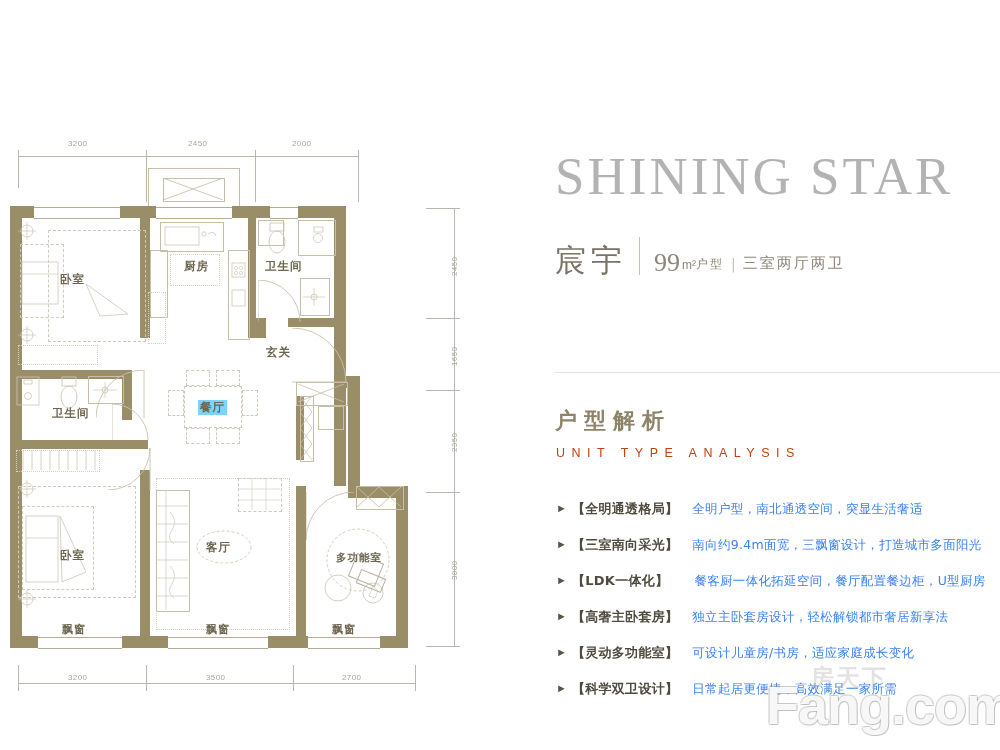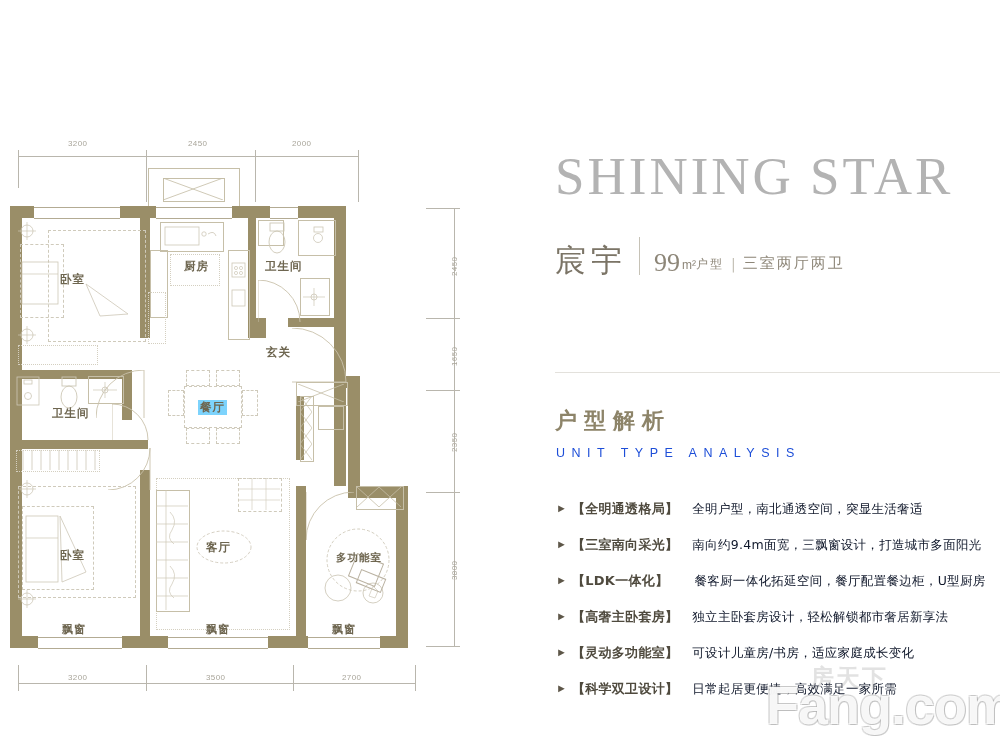--- a/index.html
+++ b/index.html
@@ -52,26 +52,26 @@
   .area-unit{font-family:"Liberation Sans",sans-serif;font-size:12px;color:#8d8678;margin:0 0 4px 2px;}
   .subtype{font-family:"DejaVu Sans",sans-serif;font-size:12px;color:#8d8678;letter-spacing:2px;margin-bottom:3px;}
   .sep{font-family:"DejaVu Sans",sans-serif;font-size:14px;color:#c3bfb4;margin:0 7px 4px 7px;}
   .rooms{font-family:"DejaVu Sans",sans-serif;font-size:15px;color:#8d8678;letter-spacing:2px;margin-bottom:3px;}
 
   .divider{position:absolute;left:35px;top:372px;width:445px;height:1px;background:#e3e1dc;}
 
   .sec-cn{position:absolute;left:35px;top:406px;font-family:"DejaVu Sans",sans-serif;
           font-size:22px;font-weight:700;color:#8d8469;letter-spacing:7px;}
   .sec-en{position:absolute;left:36px;top:446px;font-family:"Liberation Sans",sans-serif;
-          font-size:12.5px;color:#1d4ed8;letter-spacing:6.5px;}
+          font-size:12.5px;color:#c2410c;letter-spacing:6.5px;}
 
   .feat{position:absolute;left:36px;display:flex;align-items:baseline;white-space:nowrap;}
   .tri{color:#5d5648;font-size:11px;margin-right:5px;line-height:1;position:relative;top:-1px;}
   .ftitle{font-family:"DejaVu Sans",sans-serif;font-size:13px;font-weight:700;color:#4f4a3e;letter-spacing:.3px;}
-  .fdesc{font-family:"DejaVu Sans",sans-serif;font-size:12.5px;color:#0f172a;letter-spacing:.3px;margin-left:14px;}
+  .fdesc{font-family:"DejaVu Sans",sans-serif;font-size:12.5px;color:#3b82f6;letter-spacing:.3px;margin-left:14px;}
 
   
   .wm{position:absolute;left:766px;top:660px;width:240px;height:86px;pointer-events:none;}
   .wm-cn{position:absolute;left:44px;top:2px;font-family:"DejaVu Sans",sans-serif;font-size:24px;
          font-weight:700;color:rgba(160,160,160,.30);letter-spacing:2px;}
   .wm-en{position:absolute;left:0px;top:14px;font-family:"Liberation Sans",sans-serif;font-size:54px;
          font-weight:700;color:rgba(255,255,255,.9);letter-spacing:-1px;
          text-shadow:1px 1px 0 rgba(150,150,150,.45),-1px -1px 0 rgba(150,150,150,.30),
                      1px -1px 0 rgba(150,150,150,.30),-1px 1px 0 rgba(150,150,150,.30);}
 </style>

